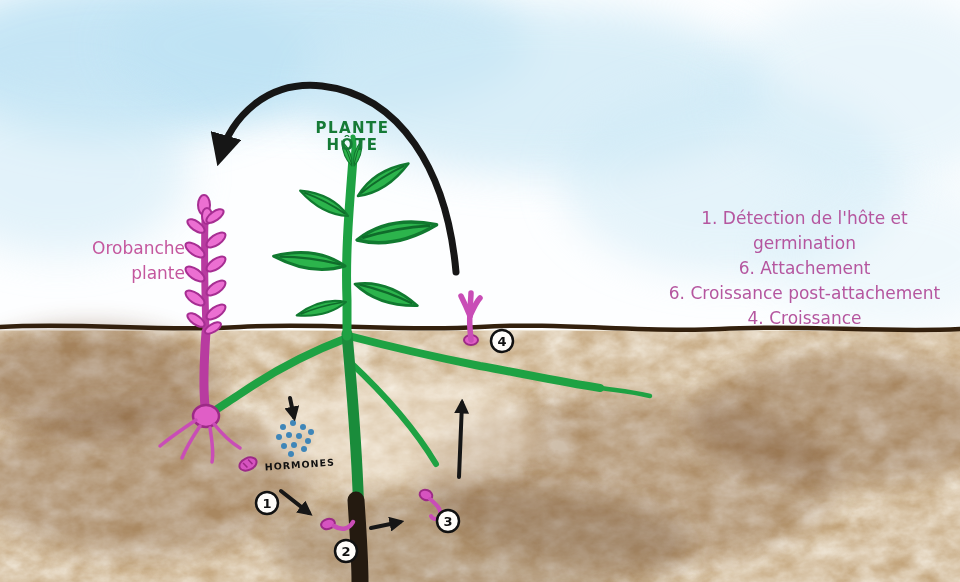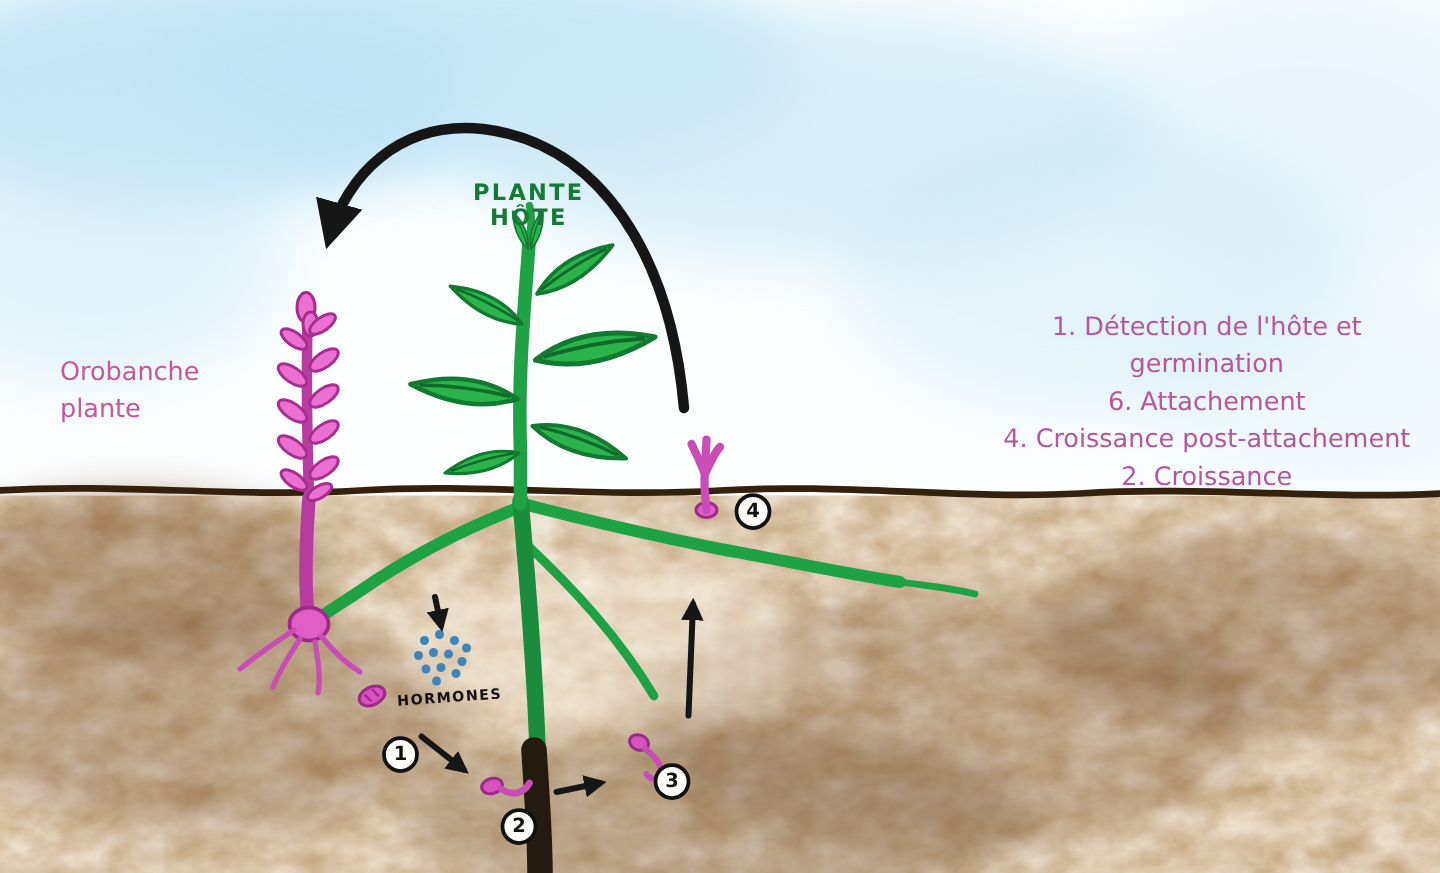--- a/index.html
+++ b/index.html
@@ -7,21 +7,21 @@
     position:relative;width:960px;height:582px;overflow:hidden;
     background:#fdfeff;font-family:"DejaVu Sans",sans-serif;
   }
   .stage svg{position:absolute;left:0;top:0;}
   .overlay{position:absolute;z-index:5;}
   .host-label{
     left:295px;top:120px;width:115px;text-align:center;
     color:#157a36;font-weight:700;font-size:15px;letter-spacing:1.5px;line-height:1.15;
   }
   .parasite-label{
-    left:40px;top:236px;width:145px;text-align:left;
+    left:40px;top:236px;width:145px;text-align:right;
     color:#c4579e;font-size:17px;line-height:1.45;
   }
   .legend{
     left:662px;top:206px;width:285px;text-align:center;
     color:#b5569f;font-size:17px;line-height:1.47;
   }
 </style>
 </head>
 <body>
 
@@ -208,17 +208,17 @@
 </div>
 
 <div class="overlay parasite-label">
   <div>Orobanche</div>
   <div>plante</div>
 </div>
 
 <div class="overlay legend">
   <div>1. Détection de l'hôte et germination</div>
   <div>6. Attachement</div>
-  <div>4. Croissance post-attachement</div>
-  <div>2. Croissance</div>
+  <div>6. Croissance post-attachement</div>
+  <div>4. Croissance</div>
 </div>
 
 </div>
 
 </body></html>

